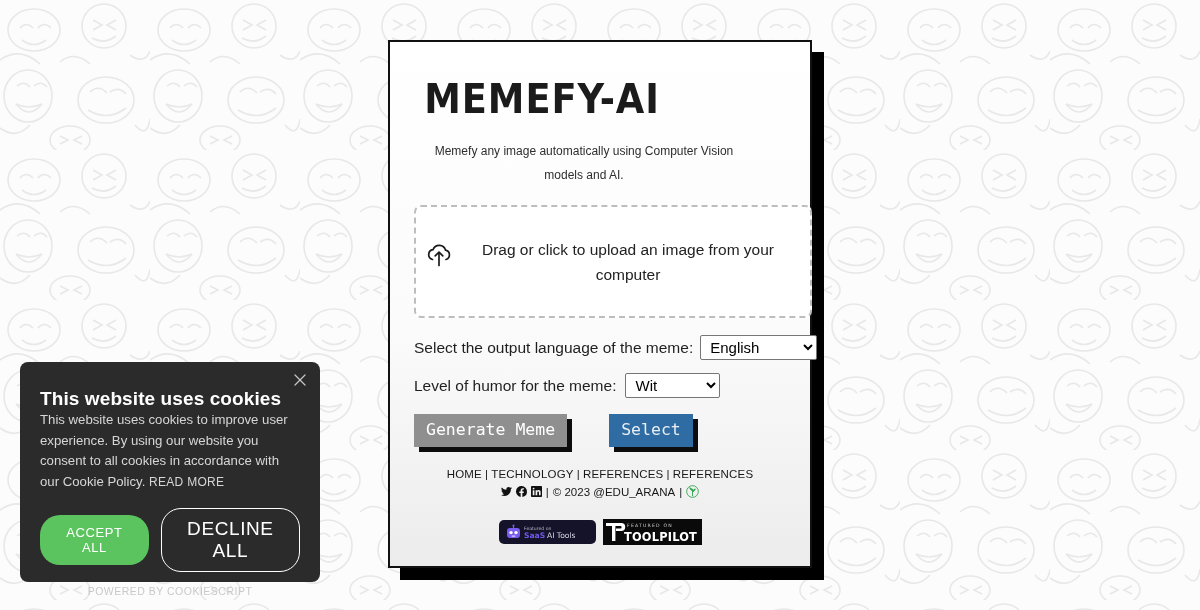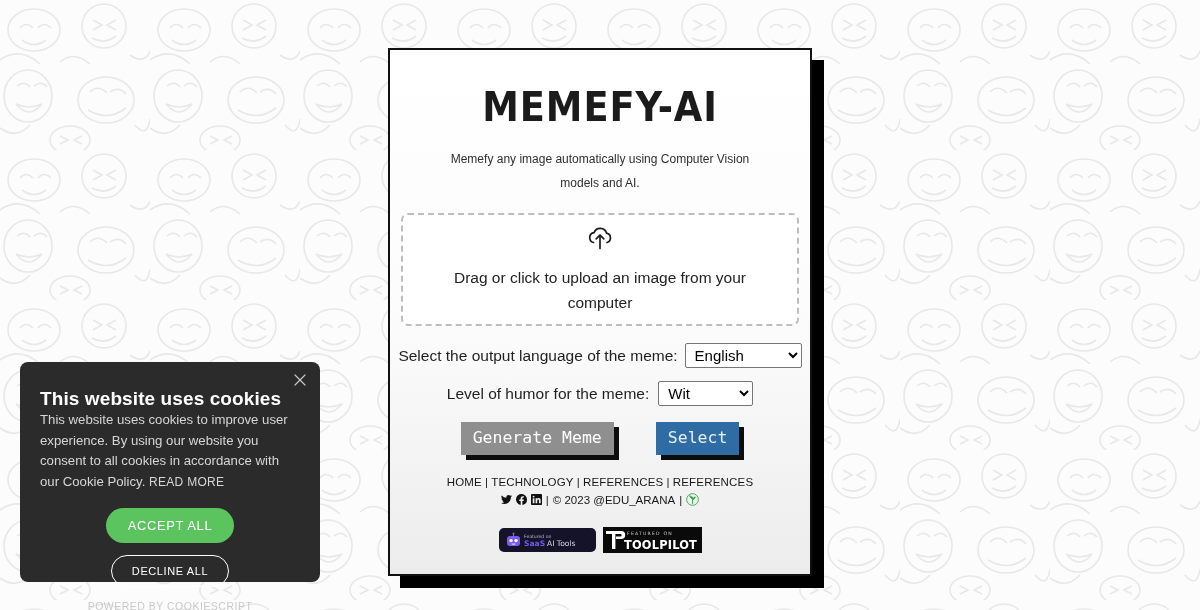--- a/index.html
+++ b/index.html
@@ -23,31 +23,31 @@
     background-color: #fcfcfc;
     opacity: 1;
     z-index: 0;
   }
   #bg-pattern svg { width: 100%; height: 100%; display: block; }
 
   
   #app-card {
     position: absolute;
     left: 388px;
-    top: 48px;
+    top: 40px;
     width: 424px;
     height: 528px;
     background: linear-gradient(180deg, #ffffff 0%, #fbfbfb 55%, #ececec 100%);
     border: 2px solid #111111;
     box-shadow: 12px 12px 0 0 #000000;
     z-index: 5;
     padding: 0 24px;
     display: flex;
     flex-direction: column;
-    align-items: center;
+    align-items: flex-start;
   }
 
   #app-title {
     font-family: "DejaVu Sans", sans-serif;
     font-weight: 800;
     font-size: 40px;
     letter-spacing: 1px;
     color: #1b1b1b;
     margin-top: 34px;
     transform: scaleX(0.92);
@@ -64,21 +64,21 @@
 
   
   #upload-dropzone {
     margin-top: 18px;
     width: 398px;
     height: 113px;
     border: 2px dashed #bdbdbd;
     border-radius: 7px;
     background: #ffffff;
     display: flex;
-    flex-direction: column;
+    flex-direction: row;
     align-items: center;
     justify-content: center;
     cursor: pointer;
   }
   #upload-icon { margin-bottom: 8px; }
   #upload-text {
     font-size: 15.5px;
     line-height: 25px;
     color: #222222;
     text-align: center;
@@ -217,39 +217,38 @@
     color: #d6d6d6;
     text-decoration: none;
     letter-spacing: 0.3px;
     cursor: pointer;
   }
   #cookie-buttons {
     margin-top: 16px;
     display: flex;
     align-items: center;
     gap: 12px;
-    flex-direction: column;
   }
   #accept-all-button {
     background-color: #5cc45f;
     color: #ffffff;
     border: none;
     border-radius: 20px;
     font-size: 13px;
     letter-spacing: 0.6px;
     padding: 10px 22px;
     cursor: pointer;
     font-family: "Liberation Sans", sans-serif;
   }
   #decline-all-button {
     background-color: transparent;
     color: #ffffff;
     border: 1.4px solid #ffffff;
     border-radius: 20px;
-    font-size: 11px;
+    font-size: 19px;
     letter-spacing: 0.6px;
     padding: 9px 20px;
     cursor: pointer;
     font-family: "Liberation Sans", sans-serif;
   }
   #cookie-powered-by {
     margin-top: 13px;
     text-align: center;
     font-size: 10.5px;
     letter-spacing: 0.5px;

